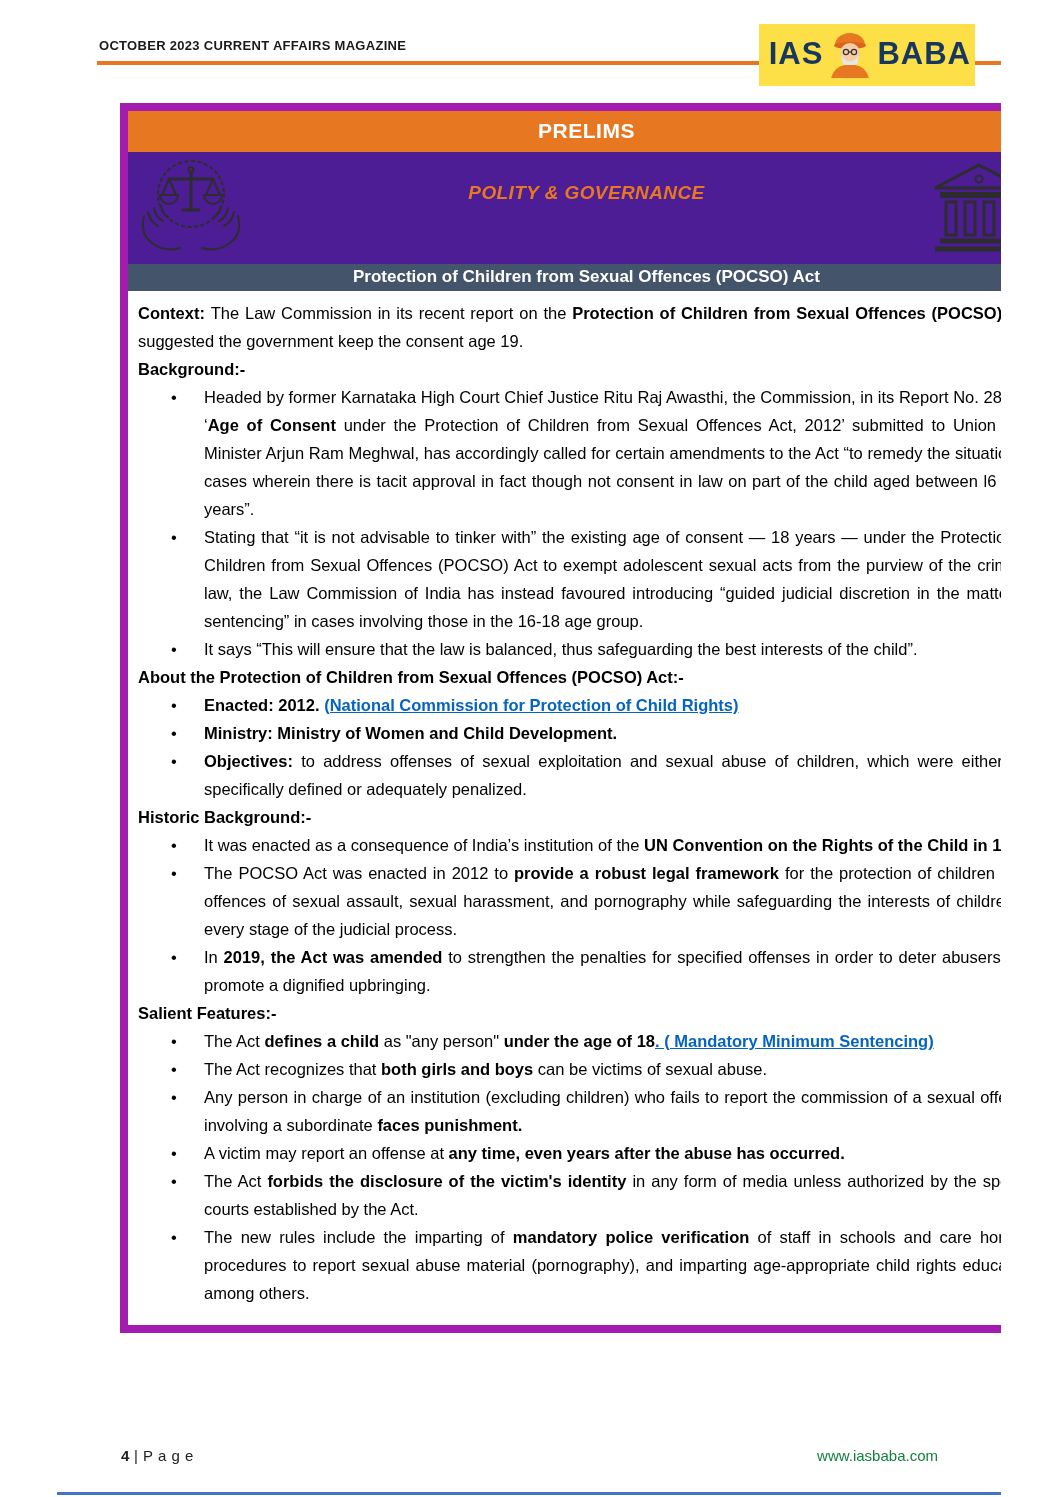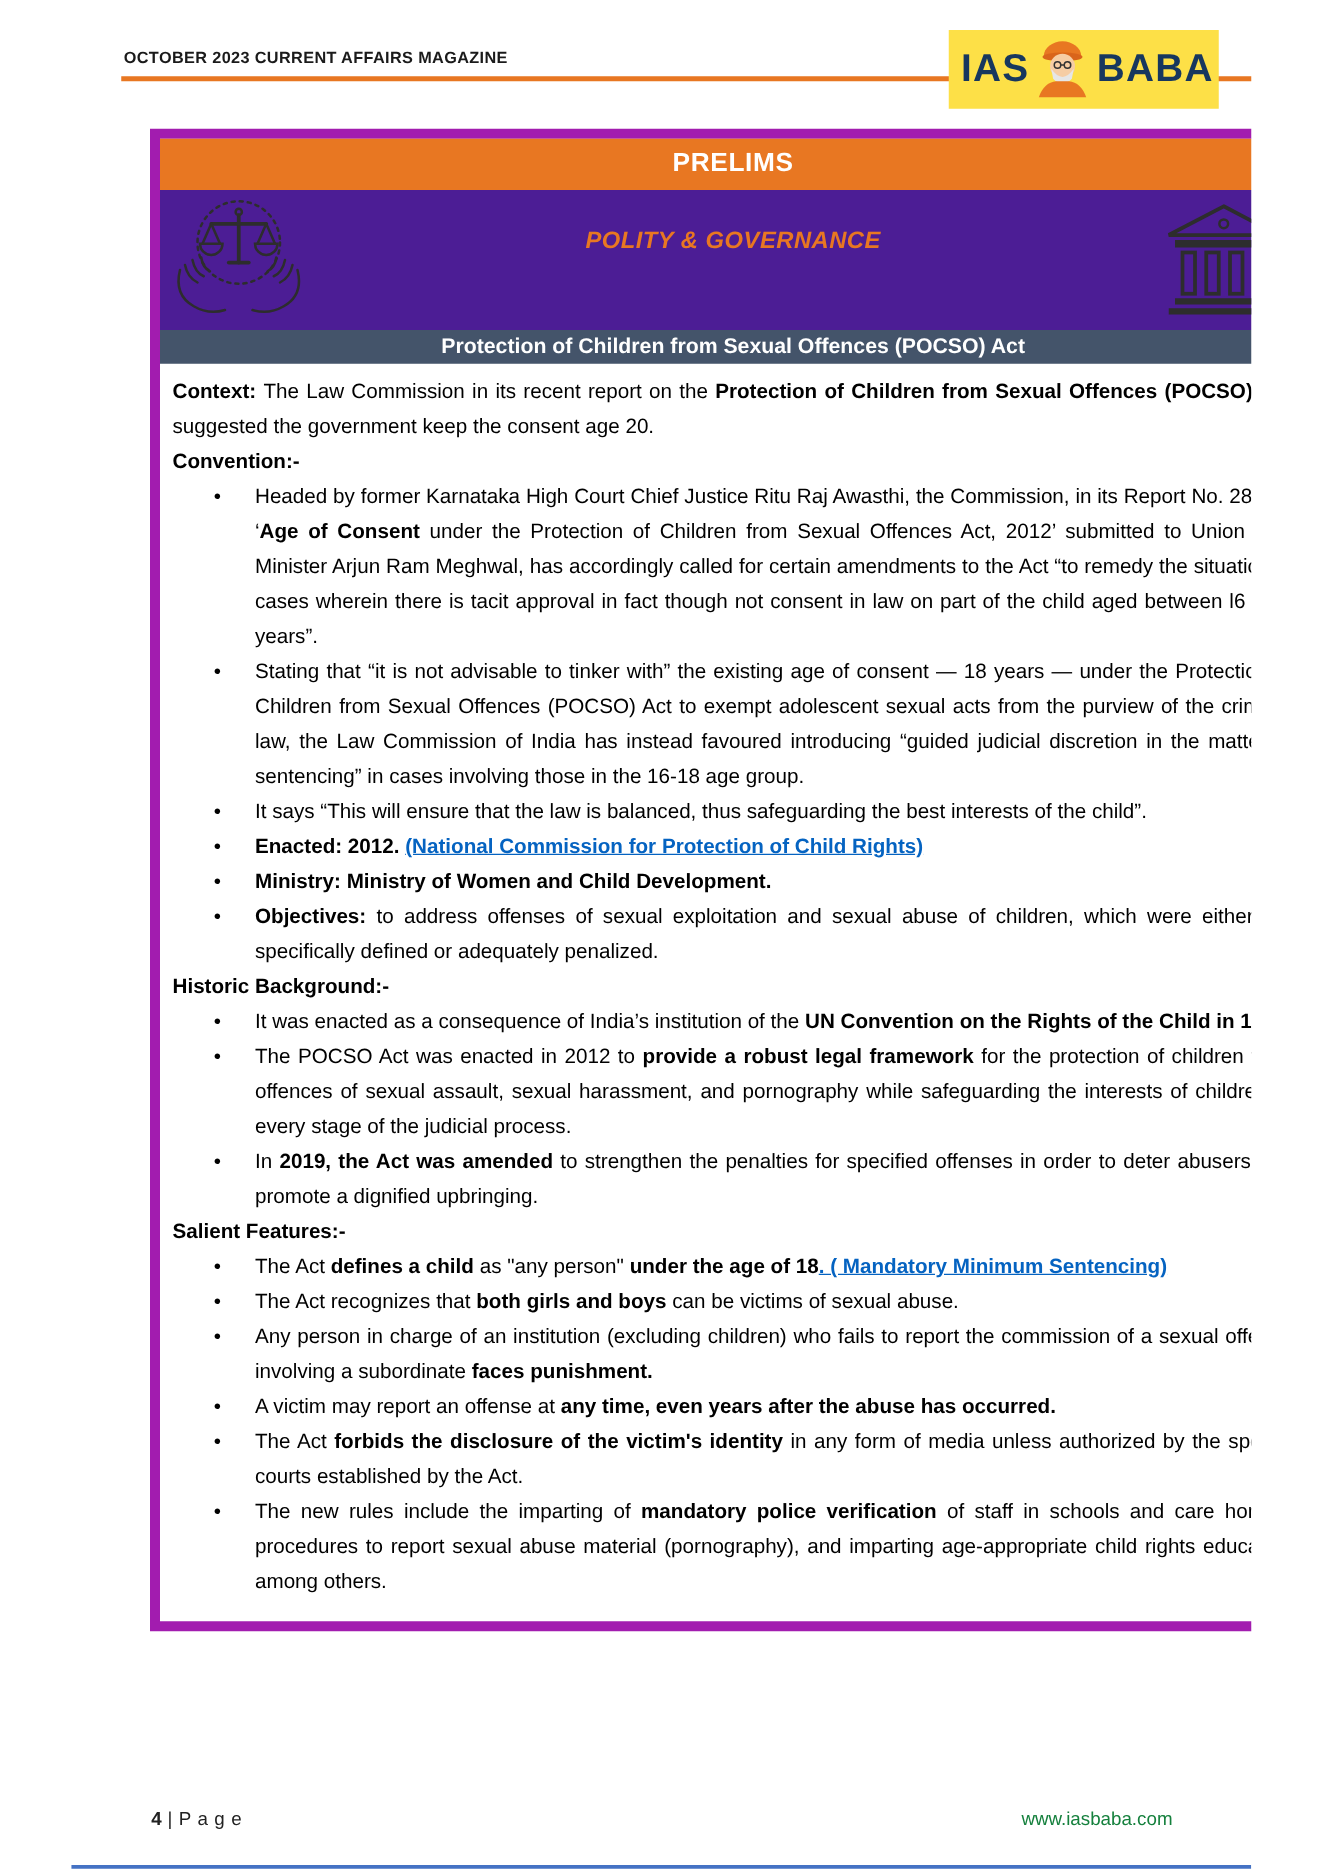--- a/index.html
+++ b/index.html
@@ -107,34 +107,35 @@
             <line x1="8" y1="80" x2="86" y2="80" stroke-width="5"></line>
             <line x1="3" y1="88" x2="92" y2="88" stroke-width="5"></line>
           </g>
         </svg>
       </span>
     </div>
 
     <div class="article-title-bar">Protection of Children from Sexual Offences (POCSO) Act</div>
 
     <div class="article-body">
-        <div class="para"><span class="b">Context: </span><span>The Law Commission in its recent report on the </span><span class="b">Protection of Children from Sexual Offences (POCSO) Act</span><span> suggested the government keep the consent age 20.</span></div>
-        <div class="heading"><span class="b">Convention:-</span></div>
+        <div class="para"><span class="b">Context: </span><span>The Law Commission in its recent report on the </span><span class="b">Protection of Children from Sexual Offences (POCSO) Act</span><span> suggested the government keep the consent age 19.</span></div>
+        <div class="heading"><span class="b">Background:-</span></div>
         <div class="bullet">
           <span class="dot">•</span>
           <span class="btext"><span>Headed by former Karnataka High Court Chief Justice Ritu Raj Awasthi, the Commission, in its Report No. 283 on ‘</span><span class="b">Age of Consent</span><span> under the Protection of Children from Sexual Offences Act, 2012’ submitted to Union Law Minister Arjun Ram Meghwal, has accordingly called for certain amendments to the Act “to remedy the situation in cases wherein there is tacit approval in fact though not consent in law on part of the child aged between l6 to l8 years”.</span></span>
         </div>
         <div class="bullet">
           <span class="dot">•</span>
           <span class="btext"><span>Stating that “it is not advisable to tinker with” the existing age of consent — 18 years — under the Protection of Children from Sexual Offences (POCSO) Act to exempt adolescent sexual acts from the purview of the criminal law, the Law Commission of India has instead favoured introducing “guided judicial discretion in the matter of sentencing” in cases involving those in the 16-18 age group.</span></span>
         </div>
         <div class="bullet">
           <span class="dot">•</span>
           <span class="btext"><span>It says “This will ensure that the law is balanced, thus safeguarding the best interests of the child”.</span></span>
         </div>
+        <div class="heading"><span class="b">About the Protection of Children from Sexual Offences (POCSO) Act:-</span></div>
         <div class="bullet">
           <span class="dot">•</span>
           <span class="btext"><span class="b">Enacted: 2012.</span><span> </span><span class="b link">(National Commission for Protection of Child Rights)</span></span>
         </div>
         <div class="bullet">
           <span class="dot">•</span>
           <span class="btext"><span class="b">Ministry: Ministry of Women and Child Development.</span></span>
         </div>
         <div class="bullet">
           <span class="dot">•</span>

